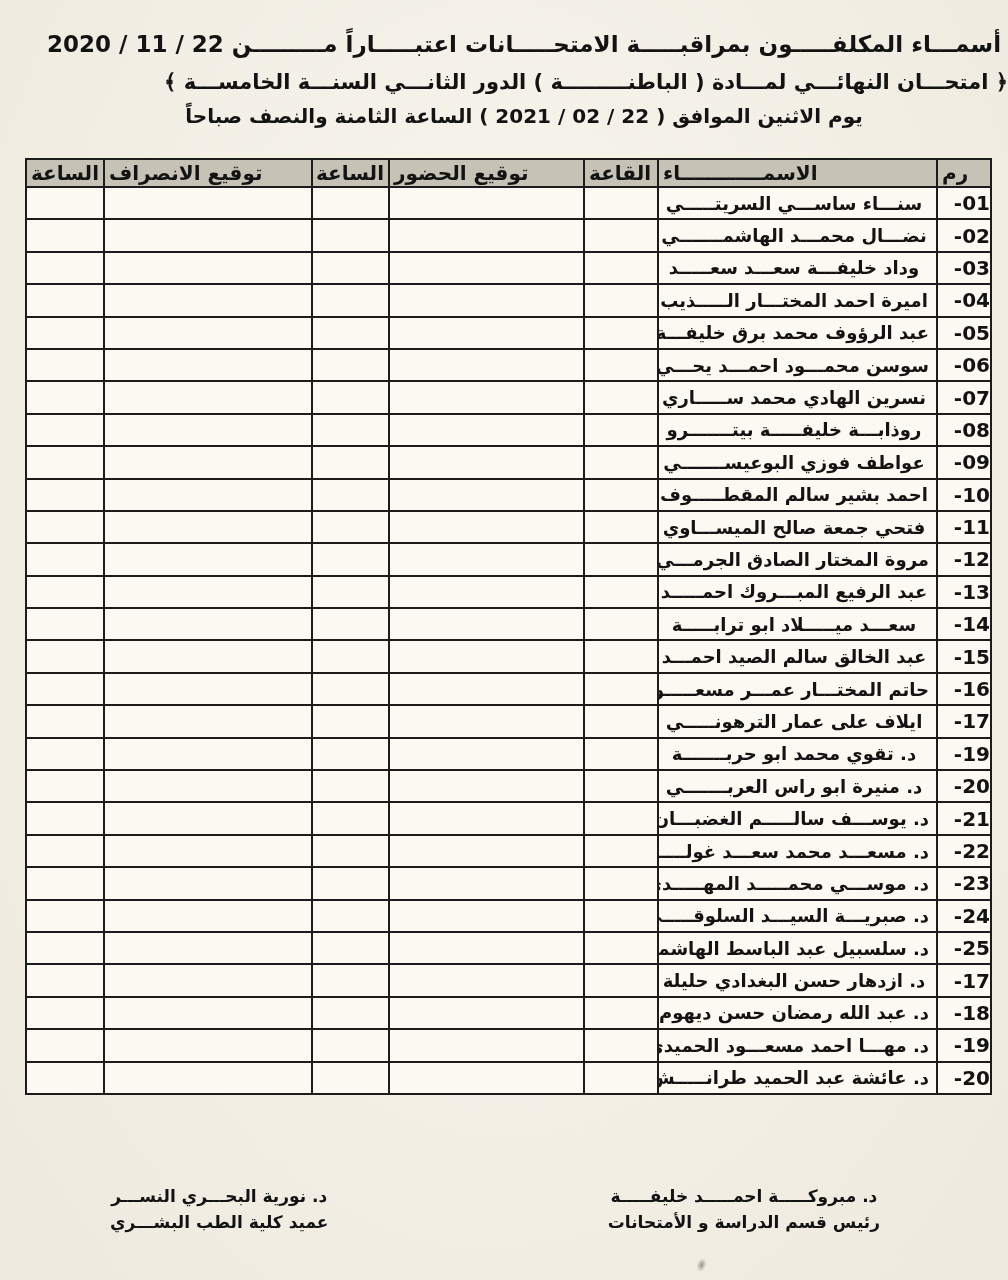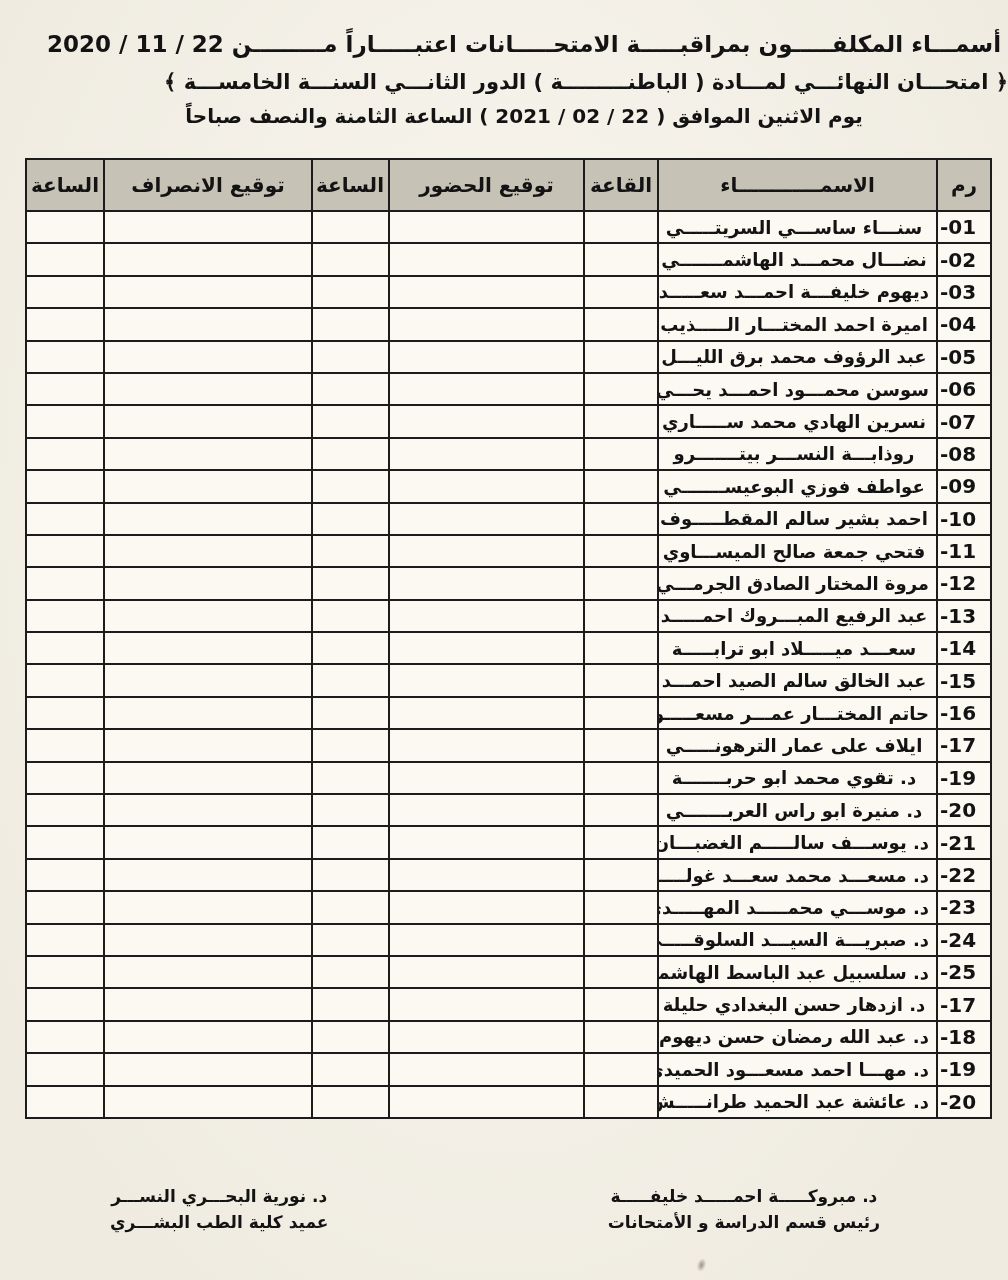--- a/index.html
+++ b/index.html
@@ -47,27 +47,27 @@
   }
   table.sheet th, table.sheet td{
     border:2px solid var(--line);
     overflow:hidden;
     white-space:nowrap;
   }
   table.sheet thead th{
     background:var(--headcell);
     font-size:20px;
     font-weight:bold;
-    height:52px;
-    text-align:center;
+    height:28px;
+    text-align:left;
     padding:0 4px;
   }
   table.sheet tbody td{height:32.4px;}
   td.num{
-    text-align:left;
+    text-align:right;
     font-weight:bold;
     font-size:20px;
     direction:rtl;
     padding-left:2px;
   }
   td.name{
     text-align:center;
     font-weight:bold;
     font-size:18px;
     padding-right:7px;
@@ -137,39 +137,39 @@
           <td class="num">02-</td>
           <td class="name">نضـــال محمـــد الهاشمـــــــي</td>
           <td></td>
           <td></td>
           <td></td>
           <td></td>
           <td></td>
         </tr>
         <tr>
           <td class="num">03-</td>
-          <td class="name">ديهوم خليفـــة احمـــد سعـــــد</td>
+          <td class="name">وداد خليفـــة سعـــد سعـــــد</td>
           <td></td>
           <td></td>
           <td></td>
           <td></td>
           <td></td>
         </tr>
         <tr>
           <td class="num">04-</td>
           <td class="name">اميرة احمد المختـــار الـــــذيب</td>
           <td></td>
           <td></td>
           <td></td>
           <td></td>
           <td></td>
         </tr>
         <tr>
           <td class="num">05-</td>
-          <td class="name">عبد الرؤوف محمد برق الليـــل</td>
+          <td class="name">عبد الرؤوف محمد برق خليفـــة</td>
           <td></td>
           <td></td>
           <td></td>
           <td></td>
           <td></td>
         </tr>
         <tr>
           <td class="num">06-</td>
           <td class="name">سوسن محمـــود احمـــد يحـــي</td>
           <td></td>
@@ -182,21 +182,21 @@
           <td class="num">07-</td>
           <td class="name">نسرين الهادي محمد ســـــاري</td>
           <td></td>
           <td></td>
           <td></td>
           <td></td>
           <td></td>
         </tr>
         <tr>
           <td class="num">08-</td>
-          <td class="name">روذابـــة النســـر بيتـــــــرو</td>
+          <td class="name">روذابـــة خليفـــــة بيتـــــــرو</td>
           <td></td>
           <td></td>
           <td></td>
           <td></td>
           <td></td>
         </tr>
         <tr>
           <td class="num">09-</td>
           <td class="name">عواطف فوزي البوعيســـــــي</td>
           <td></td>

